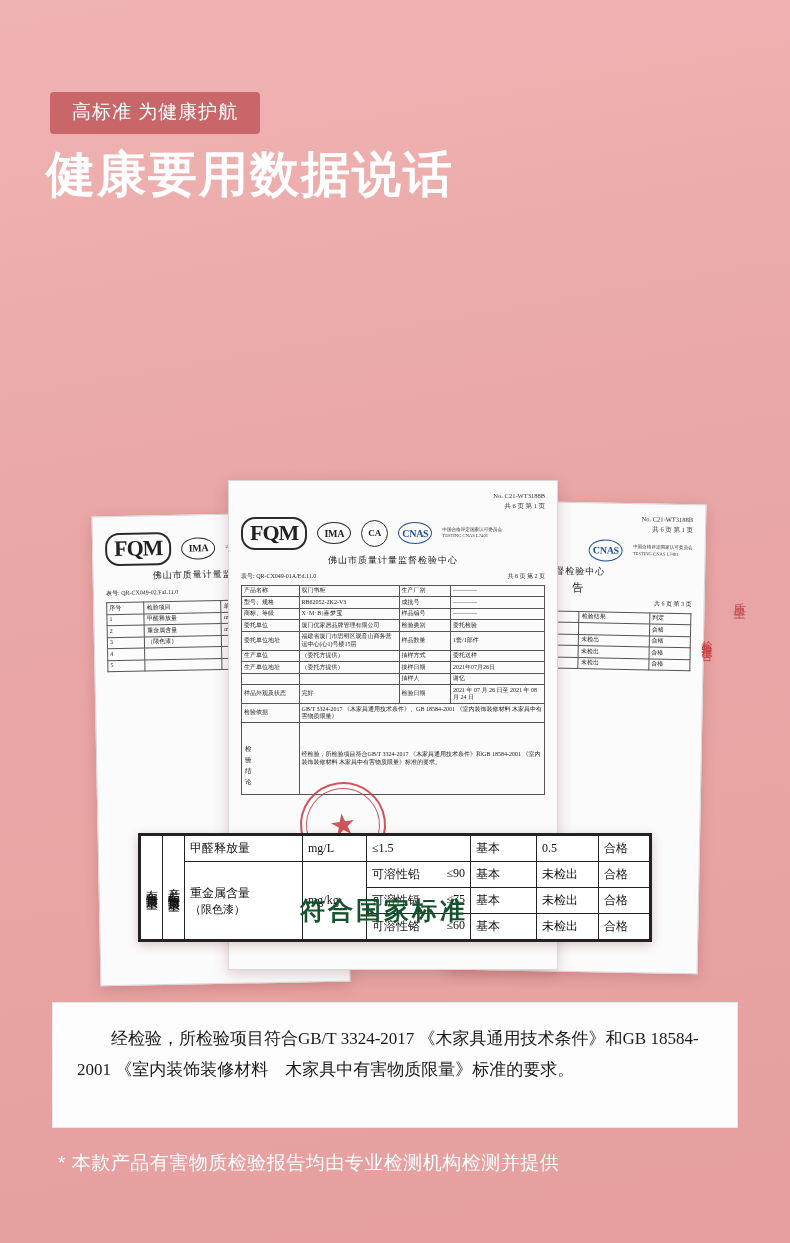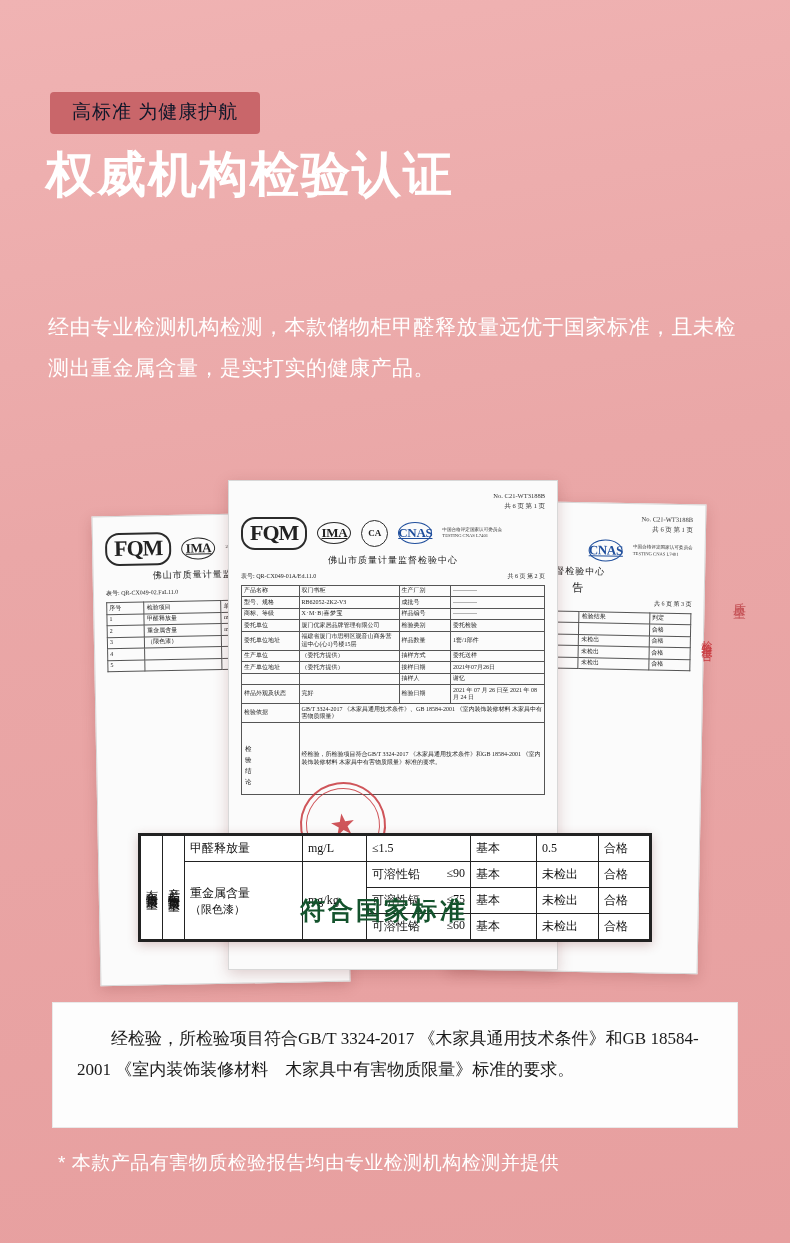--- a/index.html
+++ b/index.html
@@ -12,21 +12,21 @@
   }
   .page {
     position: absolute; inset: 0;
     background: linear-gradient(170deg,#f0b3b3 0%, #eaa7a7 40%, #e79f9f 100%);
   }
 
   
   .badge {
     position: absolute; left: 50px; top: 92px;
     background: #c9666a;
-    color: #0f172a;
+    color: #ffffff;
     padding: 7px 22px 9px 22px;
     border-radius: 4px;
     font-size: 19px;
     letter-spacing: 1px;
     white-space: nowrap;
   }
   .h1 {
     position: absolute; left: 46px; top: 145px;
     color: #fff;
     font-size: 49px;
@@ -69,21 +69,21 @@
     padding: 1px 7px 2px 7px; letter-spacing: -1px;
   }
   .round-logo {
     width: 27px; height: 27px; border: 1.6px solid #2b2b2b; border-radius: 50%;
     display: flex; align-items: center; justify-content: center;
     font-size: 9px; font-weight: bold; text-align: center;
   }
   .oval-logo {
     width: 34px; height: 22px; border: 1.6px solid #2b2b2b; border-radius: 50%;
     display: flex; align-items: center; justify-content: center;
-    font-size: 13px; font-weight: bold; letter-spacing: -0.3px; text-decoration: underline;
+    font-size: 10px; font-weight: bold; letter-spacing: -0.3px;
   }
   .cnas-blue { color: #1f4e9c; border-color:#1f4e9c; }
   .logo-note { font-size: 4.6px; line-height: 1.35; color: #333; }
 
   .center-title { text-align: center; font-size: 9px; letter-spacing: 1px; margin-top: 4px; }
   .center-title b { font-size: 12px; letter-spacing: 3px; display:block; margin-top: 3px; }
   .pages-line { text-align: right; font-size: 6px; margin-top: 3px; }
 
   table.tbl { width: 100%; border-collapse: collapse; margin-top: 4px; }
   table.tbl td, table.tbl th {
@@ -173,24 +173,23 @@
   }
 </style>
 </head>
 <body>
 
 <div class="page">
 
   <div class="badge">高标准 为健康护航</div>
 
   <div class="h1">
-    <span class="line2">权威机构检验认证</span>
+    <span class="line2">健康要用数据说话</span>
   </div>
 
-  <div class="lead">经由专业检测机构检测，本款储物柜甲醛释放量远优于国家标准，且未检测出重金属含量，是实打实的健康产品。</div>
 
   <div class="certs">
 
     <div class="paper paper-left">
       <div class="pap-inner">
         <div class="logos">
           <div class="fqm">FQM</div>
           <div class="oval-logo">IMA</div>
           <div class="logo-note">2018I9002836</div>
         </div>

